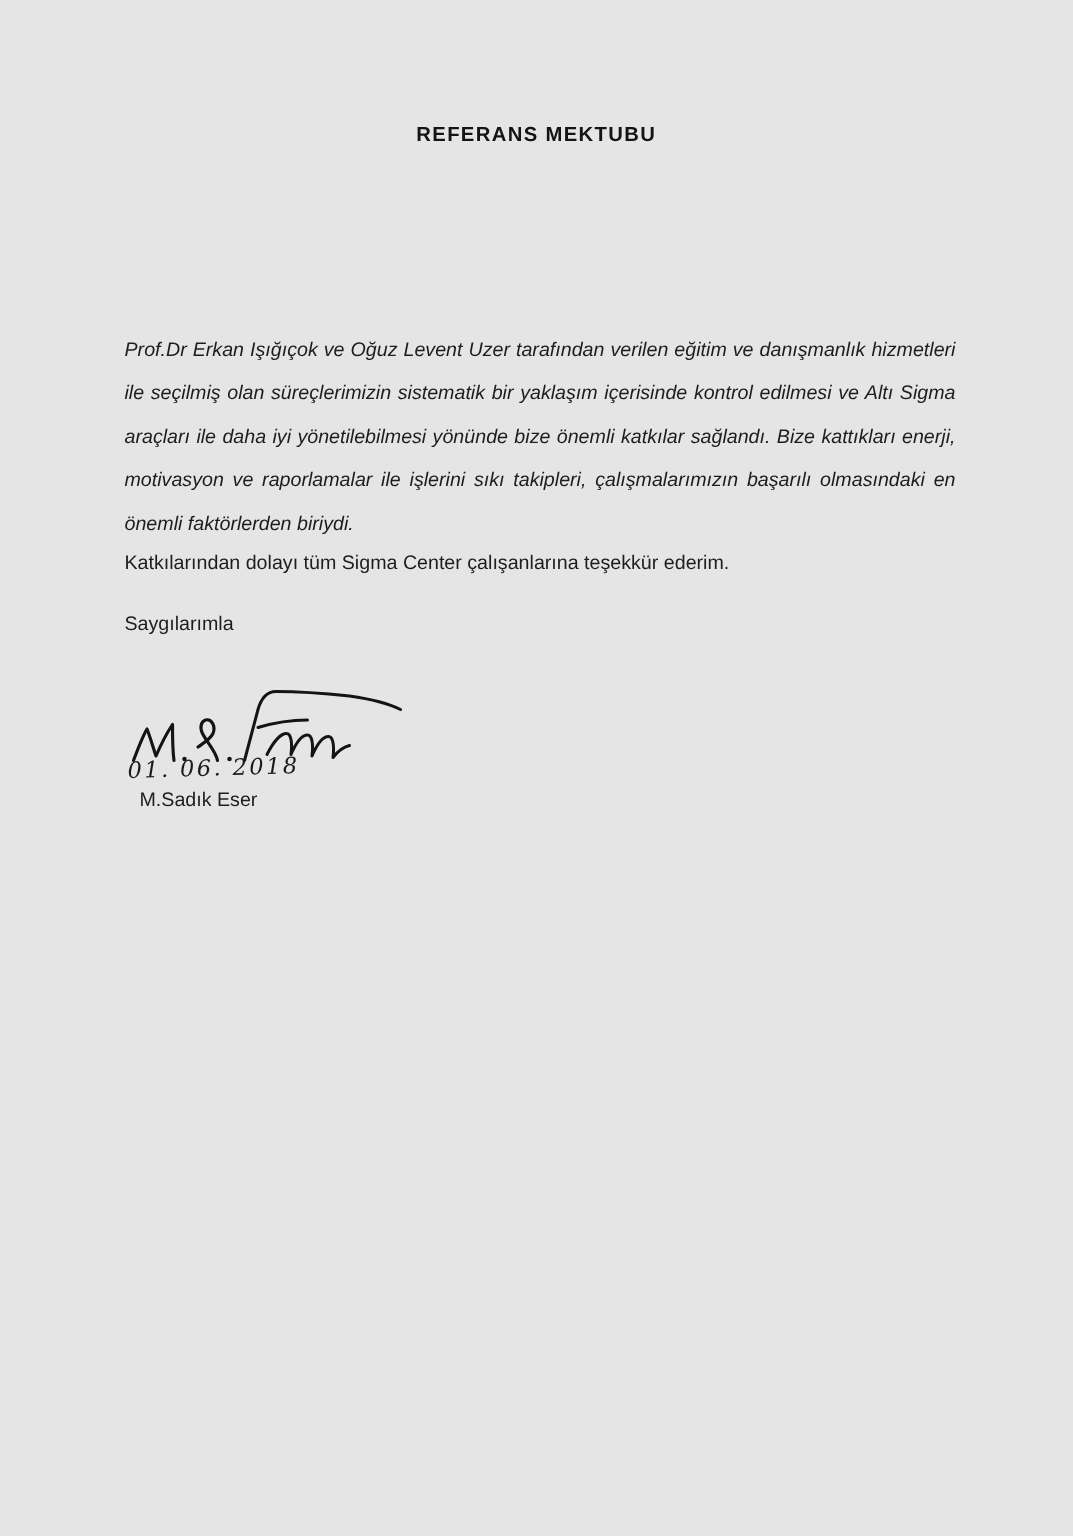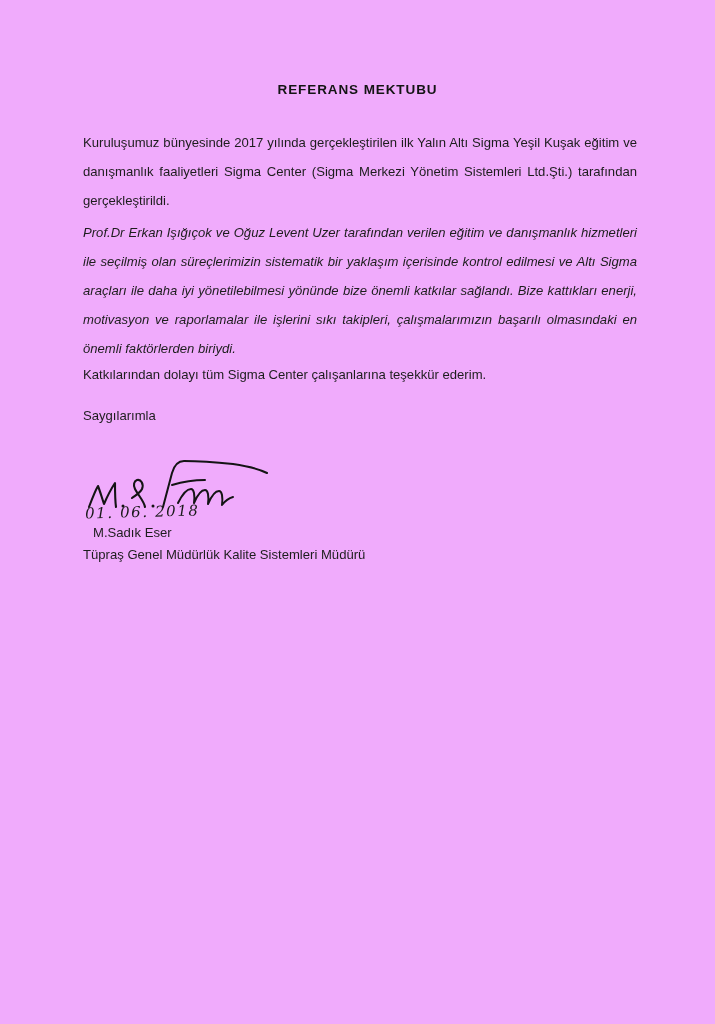--- a/index.html
+++ b/index.html
@@ -8,21 +8,21 @@
     background: #ffffff;
   }
   body {
     font-family: "Liberation Sans", sans-serif;
     color: #1b1b1b;
   }
   .page {
     position: relative;
     width: 715px;
     height: 1024px;
-    background: #f0abfc;
+    background: #e5e5e5;
     overflow: hidden;
   }
   .doc-title {
     position: absolute;
     top: 82px;
     left: 0;
     width: 715px;
     text-align: center;
     font-size: 13.5px;
     font-weight: bold;
@@ -99,23 +99,20 @@
     white-space: nowrap;
   }
 </style>
 </head>
 <body>
 
 <div class="page">
 
   <div class="doc-title">REFERANS MEKTUBU</div>
 
-  <div class="body-block" style="top:128px;">
-    <p class="para">Kuruluşumuz bünyesinde 2017 yılında gerçekleştirilen ilk Yalın Altı Sigma Yeşil Kuşak eğitim ve danışmanlık faaliyetleri Sigma Center (Sigma Merkezi Yönetim Sistemleri Ltd.Şti.) tarafından gerçekleştirildi.</p>
-  </div>
 
   <div class="body-block" style="top:218px;font-style:italic;">
     <p class="para">Prof.Dr Erkan Işığıçok ve Oğuz Levent Uzer tarafından verilen eğitim ve danışmanlık hizmetleri ile seçilmiş olan süreçlerimizin sistematik bir yaklaşım içerisinde kontrol edilmesi ve Altı Sigma araçları ile daha iyi yönetilebilmesi yönünde bize önemli katkılar sağlandı. Bize kattıkları enerji, motivasyon ve raporlamalar ile işlerini sıkı takipleri, çalışmalarımızın başarılı olmasındaki en önemli faktörlerden biriydi.</p>
   </div>
 
   <div class="body-block" style="top:401px;">
     <p class="sign-off">Saygılarımla</p>
   </div>
 
   <div class="body-block" style="top:360px;">
@@ -133,16 +130,15 @@
         <path d="M80,52 C83,41 86,29 89,18 C91,11 95,6 101,6 C113,6 131,7 150,9 C164,11 176,14 184,18" stroke-width="2"></path>
         <path d="M89,30 C99,27 111,25 122,25" stroke-width="2"></path>
         <path d="M95,48 C99,40 104,34 108,34 C111,34 112,40 111,48 C114,41 118,35 122,35 C125,35 126,41 125,49 C128,42 132,36 136,36 C139,36 140,42 139,50 C142,46 146,43 150,42" stroke-width="2"></path>
       </g>
     </svg>
 
     <div class="sig-date">01. 06. 2018</div>
 
     <div class="signer-name">M.Sadık Eser</div>
 
-    <div class="signer-title">Tüpraş Genel Müdürlük Kalite Sistemleri Müdürü</div>
   </div>
 
 </div>
 
 </body></html>

